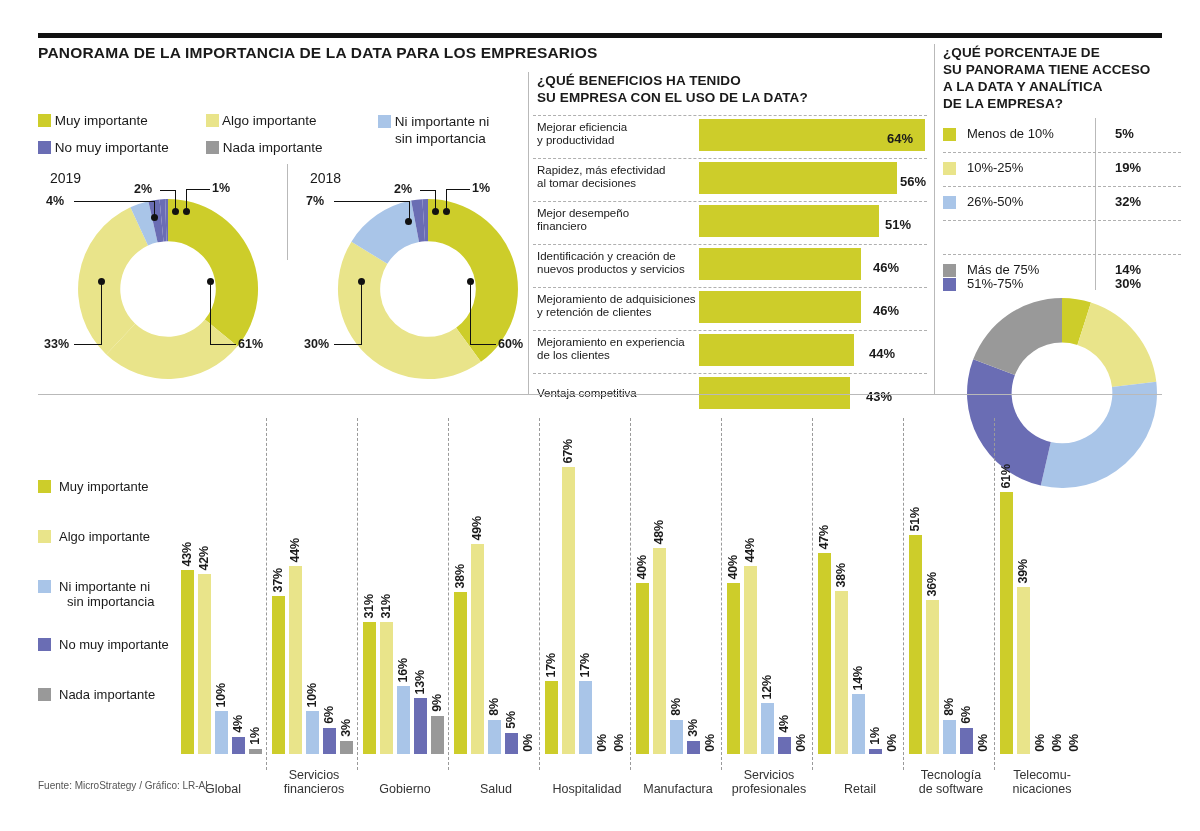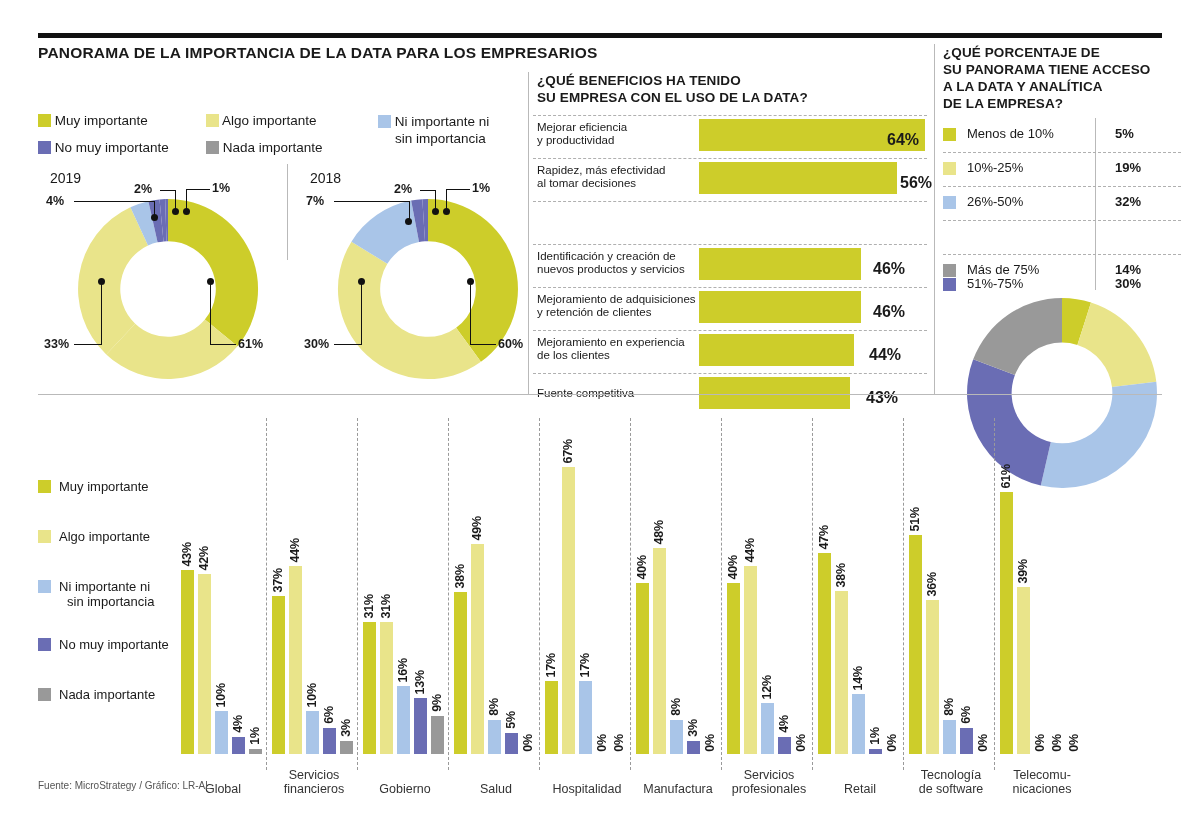--- a/index.html
+++ b/index.html
@@ -30,21 +30,21 @@
   .plab{position:absolute;font-size:12.5px;font-weight:bold;white-space:nowrap;}
   .lead{position:absolute;background:#111;}
   .dot{position:absolute;width:7px;height:7px;border-radius:50%;background:#111;}
 
   
   #panelB{position:absolute;left:533px;top:72px;width:398px;height:330px;}
   #panelB .sect-title{position:absolute;left:4px;top:0;}
   .hrow{position:absolute;left:0;width:394px;}
   .hlabel{position:absolute;left:4px;font-size:11.5px;line-height:13px;color:#1a1a1a;}
   .hbar{position:absolute;height:32px;background:#cdcd2a;}
-  .hval{position:absolute;font-size:16px;font-weight:bold;}
+  .hval{position:absolute;font-size:13px;font-weight:bold;}
   .dash{position:absolute;left:0;width:394px;border-top:1px dashed #b0b0b0;height:0;}
 
   
   #panelC{position:absolute;left:943px;top:44px;width:250px;height:460px;}
   #panelC .sect-title{position:absolute;left:0;top:0;width:240px;}
   .crow{position:absolute;left:0;width:238px;height:34px;}
   .clab{position:absolute;left:24px;top:8px;font-size:13px;}
   .cval{position:absolute;left:172px;top:8px;font-size:13px;font-weight:bold;}
   .csw{position:absolute;left:0px;top:10px;width:13px;height:13px;}
   .cdash{position:absolute;left:0;width:238px;border-top:1px dashed #b0b0b0;height:0;}
@@ -199,20 +199,28 @@
     <div class="hrow" style="top:87px;height:42px;">
       <div class="hlabel" style="top:5px;">
         <span>Rapidez, más efectividad</span><br>
         <span>al tomar decisiones</span>
       </div>
       <div class="hbar" style="left:166px;top:3px;width:198px;"></div>
       <div class="hval" style="left:367px;top:15px;">56%</div>
     </div>
 
     <div class="dash" style="top:129px;"></div>
+    <div class="hrow" style="top:130px;height:42px;">
+      <div class="hlabel" style="top:5px;">
+        <span>Mejor desempeño</span><br>
+        <span>financiero</span>
+      </div>
+      <div class="hbar" style="left:166px;top:3px;width:180px;"></div>
+      <div class="hval" style="left:352px;top:15px;">51%</div>
+    </div>
 
     <div class="dash" style="top:172px;"></div>
     <div class="hrow" style="top:173px;height:42px;">
       <div class="hlabel" style="top:5px;">
         <span>Identificación y creación de</span><br>
         <span>nuevos productos y servicios</span>
       </div>
       <div class="hbar" style="left:166px;top:3px;width:162px;"></div>
       <div class="hval" style="left:340px;top:15px;">46%</div>
     </div>
@@ -233,21 +241,21 @@
         <span>Mejoramiento en experiencia</span><br>
         <span>de los clientes</span>
       </div>
       <div class="hbar" style="left:166px;top:3px;width:155px;"></div>
       <div class="hval" style="left:336px;top:15px;">44%</div>
     </div>
 
     <div class="dash" style="top:301px;"></div>
     <div class="hrow" style="top:302px;height:42px;">
       <div class="hlabel" style="top:13px;">
-        <span>Fuente competitiva</span>
+        <span>Ventaja competitiva</span>
       </div>
       <div class="hbar" style="left:166px;top:3px;width:151px;"></div>
       <div class="hval" style="left:333px;top:15px;">43%</div>
     </div>
   </div>
 
   <div class="vrule" style="left:934px;top:44px;height:350px;"></div>
 
   <div id="panelC">
     <div class="sect-title">

